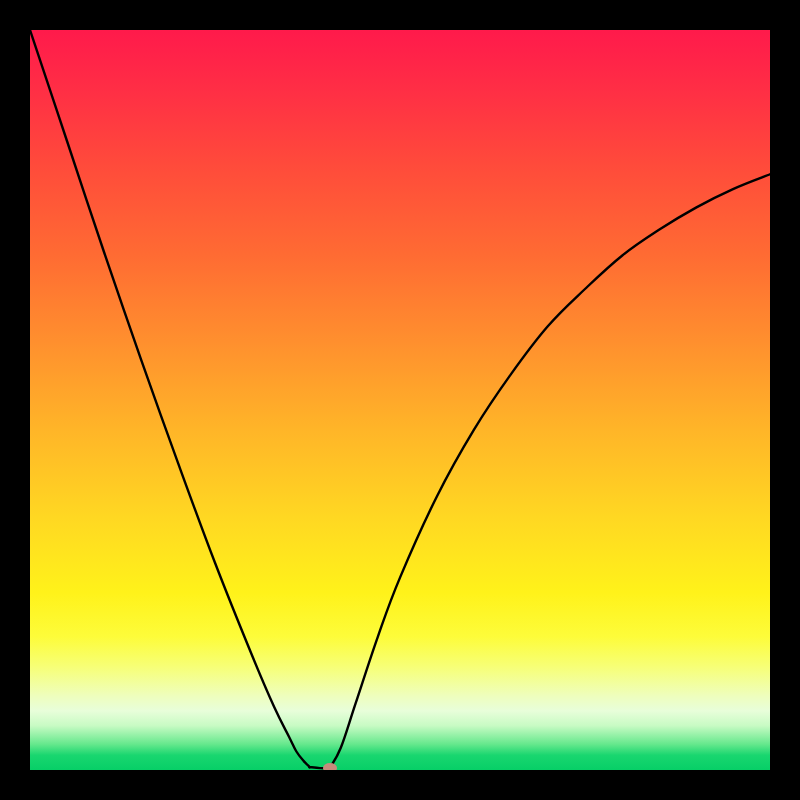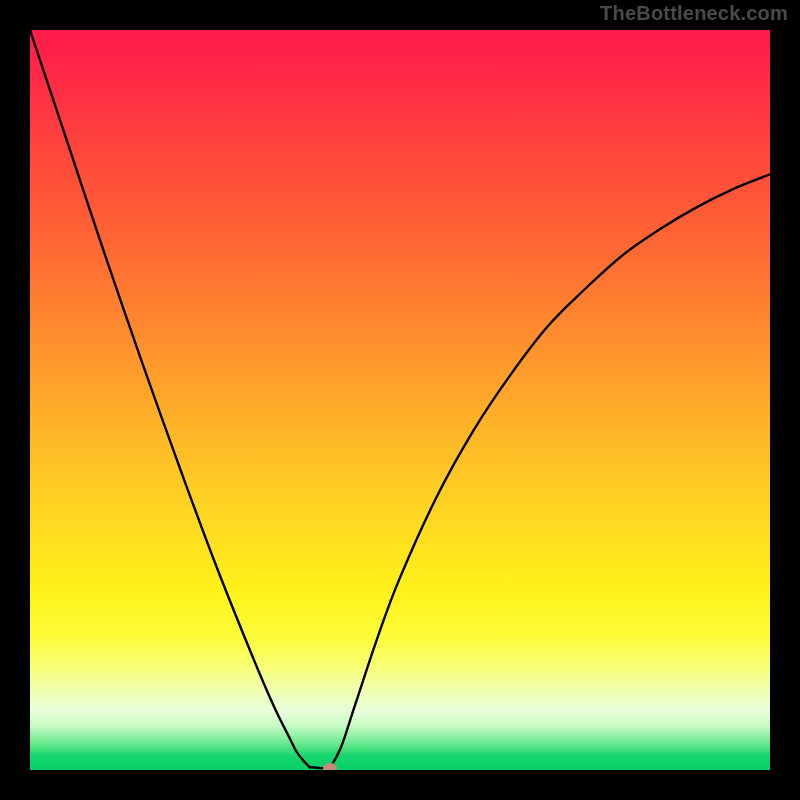--- a/index.html
+++ b/index.html
@@ -67,21 +67,20 @@
     background: #c58b7c;
     border-radius: 50%;
     transform: translate(-50%, -50%);
     z-index: 3;
   }
 </style>
 </head>
 <body>
 
 <div class="stage">
-  <div class="watermark">TheBottleneck.com</div>
 
   <div class="plot-area">
     <svg class="curve" viewBox="0 0 740 740" preserveAspectRatio="none">
       <path id="curve-path" fill="none" stroke="#000" stroke-width="2.4" stroke-linejoin="round" stroke-linecap="round" d="M 0.00 0.00 C 6.66 19.98, 23.68 71.04, 37.00 111.00 C 50.32 150.96, 60.68 182.71, 74.00 222.00 C 87.32 261.29, 97.68 291.34, 111.00 329.30 C 124.32 367.26, 134.68 396.27, 148.00 432.90 C 161.32 469.53, 171.68 498.17, 185.00 532.80 C 198.32 567.43, 211.34 599.33, 222.00 625.30 C 232.66 651.27, 237.54 662.45, 244.20 677.10 C 250.86 691.75, 255.00 698.71, 259.00 706.70 C 263.00 714.69, 263.74 717.10, 266.40 721.50 C 269.06 725.90, 271.40 728.32, 273.80 731.12 C 276.20 733.92, 278.65 735.97, 279.72 737.04 C 280.79 738.11, 277.86 736.84, 279.72 737.04 C 281.58 737.24, 286.48 737.95, 290.08 738.15 C 293.68 738.35, 297.97 738.15, 299.70 738.15 C 301.43 738.15, 297.70 741.81, 299.70 738.15 C 301.70 734.49, 306.14 729.45, 310.80 717.80 C 315.46 706.14, 318.94 693.38, 325.60 673.40 C 332.26 653.42, 339.81 629.44, 347.80 606.80 C 355.79 584.16, 359.34 572.91, 370.00 547.60 C 380.66 522.29, 393.68 492.84, 407.00 466.20 C 420.32 439.56, 430.68 421.58, 444.00 399.60 C 457.32 377.62, 467.68 362.75, 481.00 344.10 C 494.32 325.45, 504.68 311.32, 518.00 296.00 C 531.32 280.68, 541.68 271.65, 555.00 259.00 C 568.32 246.35, 578.68 236.36, 592.00 225.70 C 605.32 215.04, 615.68 208.46, 629.00 199.80 C 642.32 191.14, 652.68 184.93, 666.00 177.60 C 679.32 170.27, 689.68 165.09, 703.00 159.10 C 716.32 153.11, 733.34 146.96, 740.00 144.30"></path>
     </svg>
     <div class="marker" id="marker" style="left: 299.7px; top: 738.15px; background: rgb(197, 139, 124);"></div>
   </div>
 </div>
 
 </body></html>

